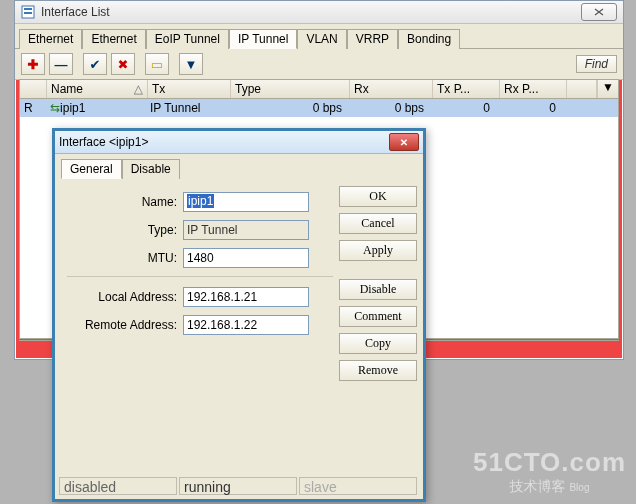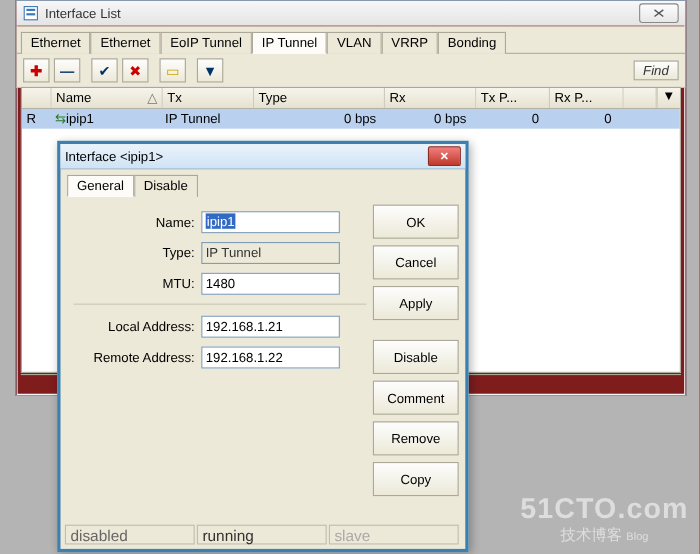--- a/index.html
+++ b/index.html
@@ -8,21 +8,21 @@
     background: #b4b4b4;
     font-family: "Tahoma", "Arial", sans-serif;
     font-size: 12px;
     width: 636px;
     height: 504px;
     overflow: hidden;
     position: relative;
   }
   .window {
     position: absolute;
-    background: #7f1d1d;
+    background: #ef4444;
     border: 1px solid #8a9aae;
     box-shadow: 0 0 0 1px #fff inset;
   }
   .titlebar {
     height: 22px;
     background: linear-gradient(#f7f7f7, #e4e4e4);
     border-bottom: 1px solid #c0c0c0;
     display: flex;
     align-items: center;
     padding: 0 6px;
@@ -196,25 +196,25 @@
     padding: 8px 6px;
   }
   .dlg-right {
     width: 78px;
     display:flex;
     flex-direction:column;
     gap:6px;
     padding-top:2px;
   }
   .dlg-right button {
-    height: 31px;
+    height: 21px;
     border: 1px solid #aca899;
     background: linear-gradient(#fdfdfd,#ece9d8);
     font-size: 12px;
-    font-family: Liberation Sans, sans-serif;
+    font-family: Liberation Serif, serif;
   }
   .form-row {
     display:flex;
     align-items:center;
     margin-bottom:8px;
   }
   .form-row label {
     width: 110px;
     text-align: right;
     padding-right: 6px;
@@ -400,22 +400,22 @@
       </div>
 
     </div>
     <div class="dlg-right">
       <button>OK</button>
       <button>Cancel</button>
       <button>Apply</button>
       <div style="height:6px;"></div>
       <button>Disable</button>
       <button>Comment</button>
+      <button>Copy</button>
       <button>Remove</button>
-      <button>Copy</button>
       <div style="height:6px;"></div>
     </div>
   </div>
 
   <div class="dlg-status">
     <div class="cell">disabled</div>
     <div class="cell" style="color:#333;">running</div>
     <div class="cell" style="color:#aaa;">slave</div>
   </div>
 </div>

